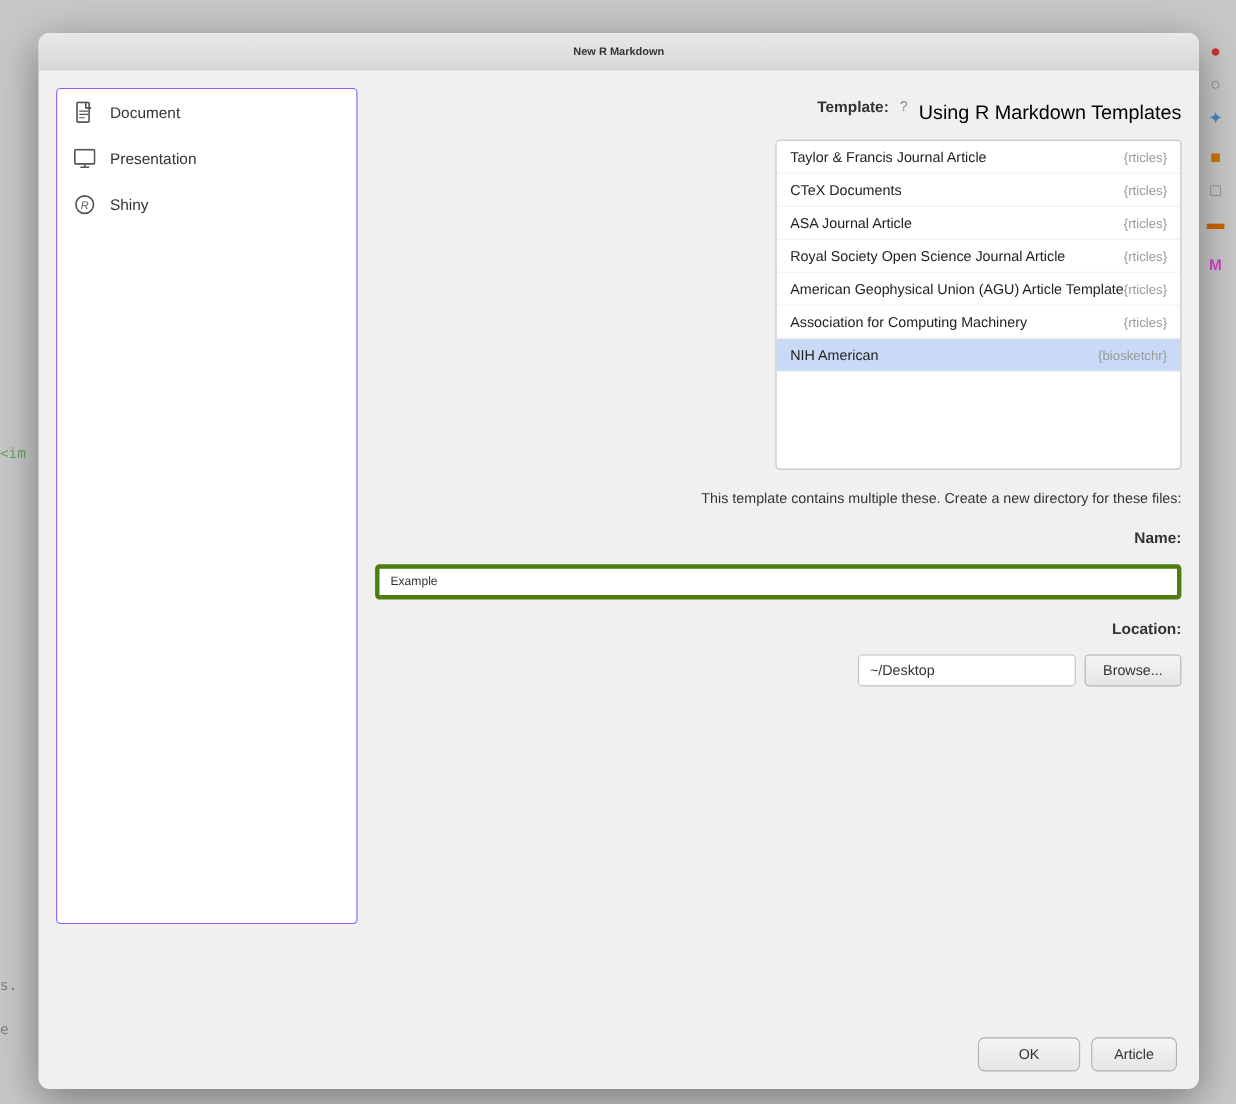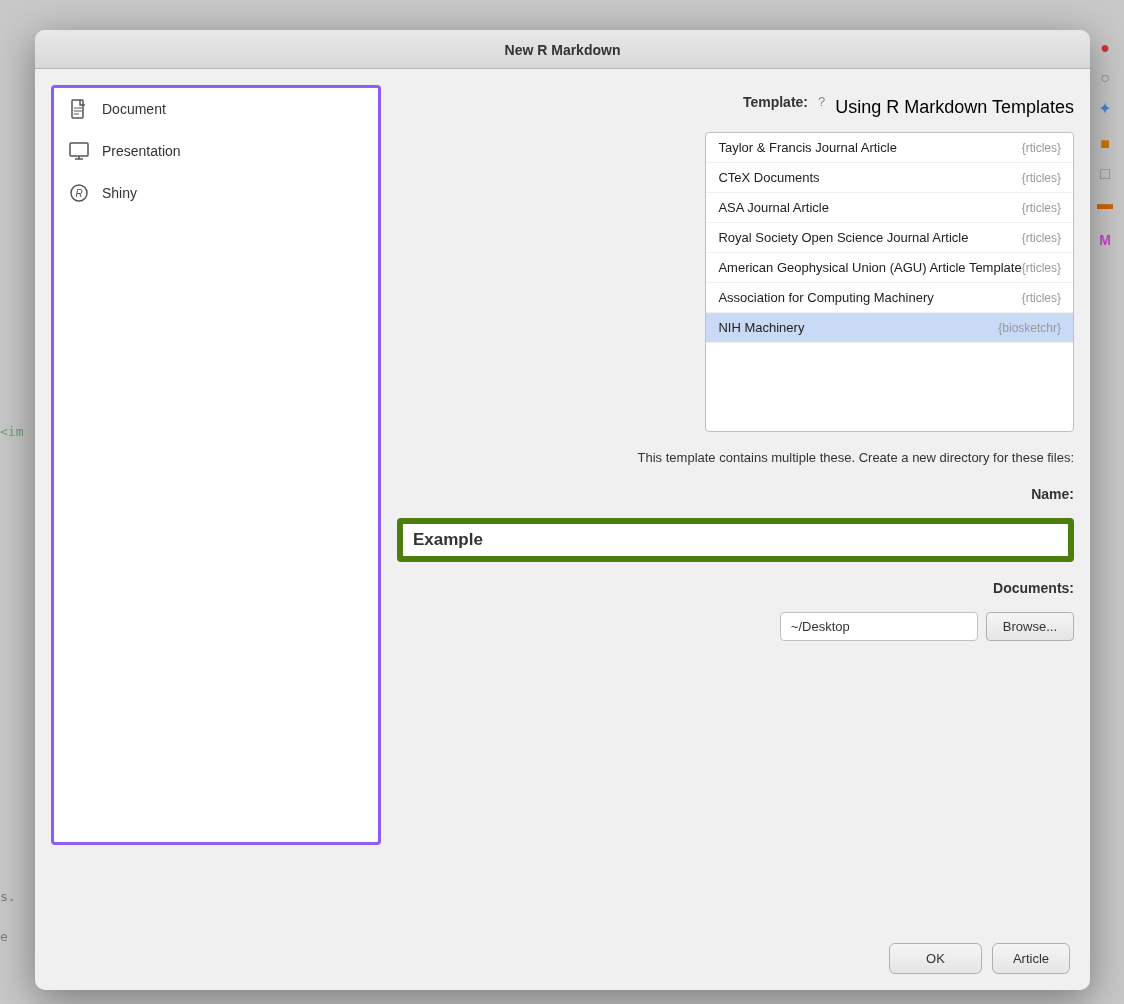--- a/index.html
+++ b/index.html
@@ -27,37 +27,37 @@
     }
 
     .dialog-titlebar {
       background: linear-gradient(to bottom, #e8e8e8, #d8d8d8);
       border-radius: 10px 10px 0 0;
       padding: 12px 16px 10px 16px;
       border-bottom: 1px solid #b8b8b8;
     }
 
     .dialog-title {
-      font-size: 14px;
+      font-size: 10px;
       font-weight: 600;
       color: #333;
       text-align: center;
     }
 
     .dialog-body {
       display: flex;
       flex: 1;
       padding: 16px;
       gap: 16px;
     }
 
     
     .sidebar {
-      width: 330px;
-      border: 3px solid #8b5cf6;
+      width: 274px;
+      border: 1px solid #8b5cf6;
       border-radius: 4px;
       background: #fff;
       overflow: hidden;
       align-self: flex-start;
       min-height: 760px;
     }
 
     .sidebar-item {
       display: flex;
       align-items: center;
@@ -162,27 +162,26 @@
       font-size: 14px;
       font-weight: bold;
       color: #333;
       margin-top: 8px;
       margin-bottom: 6px;
     }
 
     .text-input {
       width: 100%;
       padding: 6px 10px;
-      font-size: 17px;
-      border: 6px solid #4d7c0f;
+      font-size: 11px;
+      border: 4px solid #4d7c0f;
       border-radius: 4px;
       background: #fff;
       color: #333;
       outline: none;
-      font-weight: bold;
     }
 
     .location-row {
       display: flex;
       gap: 8px;
       align-items: center;
     }
 
     .location-input {
       flex: 1;
@@ -232,21 +231,21 @@
       background: linear-gradient(to bottom, #f5f5f5, #e5e5e5);
       border: 1px solid #b0b0b0;
       border-radius: 6px;
       cursor: pointer;
       color: #333;
     }
 
     
     .bg-code {
       position: absolute;
-      top: 424px;
+      top: 405px;
       left: 0px;
       color: #2a8a2a;
       font-family: monospace;
       font-size: 13px;
       opacity: 0.6;
       pointer-events: none;
     }
 
     .bg-code2 {
       position: absolute;
@@ -378,31 +377,31 @@
         </div>
         <div class="template-list-item">
           <span class="tpl-name">American Geophysical Union (AGU) Article Template</span>
           <span class="tpl-pkg">{rticles}</span>
         </div>
         <div class="template-list-item">
           <span class="tpl-name">Association for Computing Machinery</span>
           <span class="tpl-pkg">{rticles}</span>
         </div>
         <div class="template-list-item selected">
-          <span class="tpl-name">NIH Machinery</span>
+          <span class="tpl-name">NIH American</span>
           <span class="tpl-pkg">{biosketchr}</span>
         </div>
       </div>
 
       <p class="description-text">This template contains multiple these. Create a new directory for these files:</p>
 
       <div class="field-label">Name:</div>
       <input type="text" class="text-input" value="Example" style="">
 
-      <div class="field-label">Documents:</div>
+      <div class="field-label">Location:</div>
       <div class="location-row">
         <input type="text" class="location-input" value="~/Desktop" style="">
         <button class="browse-btn">Browse...</button>
       </div>
     </div>
   </div>
 
   <div class="dialog-footer">
     <button class="btn-ok">OK</button>
     <button class="btn-cancel">Article</button>

